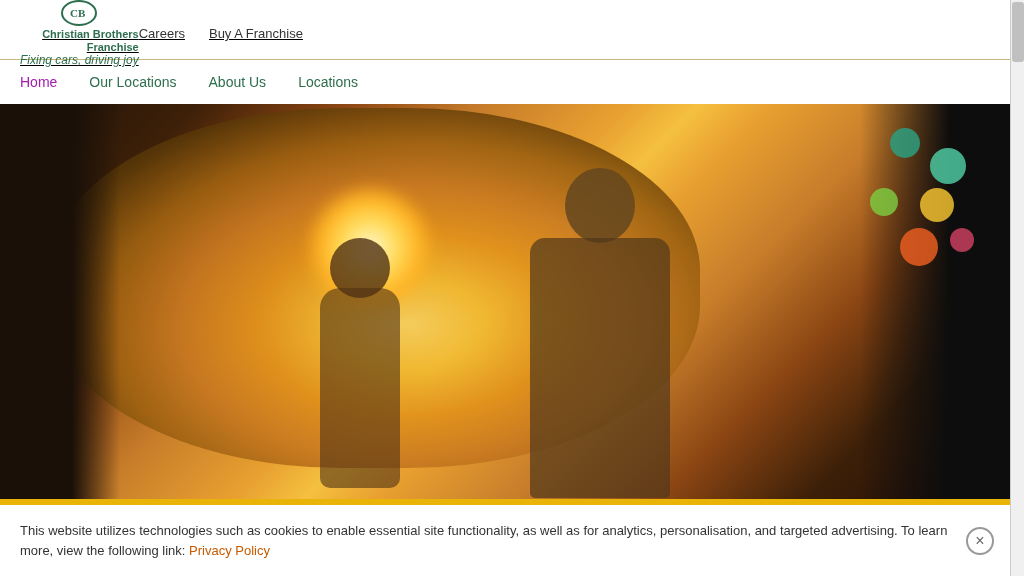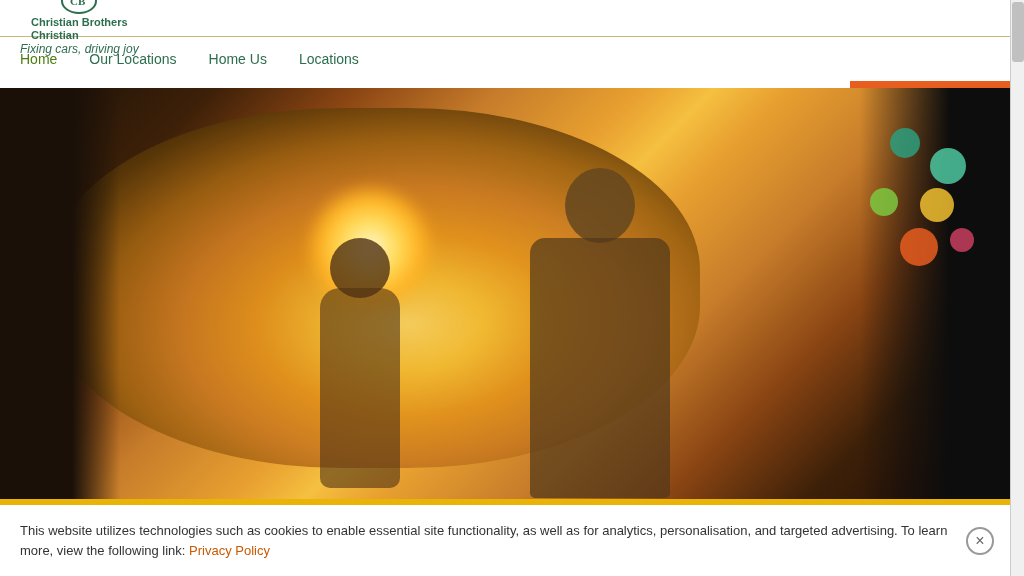--- a/index.html
+++ b/index.html
@@ -32,30 +32,31 @@
       width: 1010px;
       background: #fff;
       z-index: 50;
     }
 
     
     .top-bar {
       display: flex;
       align-items: center;
       padding: 8px 20px 0 20px;
-      height: 37px;
+      height: 60px;
       border-bottom: 1px solid #c8b87a;
+      text-decoration: underline;
     }
 
     .logo-text-main {
       font-size: 11px;
       font-weight: bold;
       color: #2d6e4e;
       line-height: 1.2;
-      text-align: left;
+      text-align: right;
       margin-left: 11px;
     }
 
     .logo-text-sub {
       font-size: 12px;
       color: #2d6e4e;
       font-style: italic;
     }
 
     .top-nav {
@@ -106,21 +107,21 @@
     .main-nav a {
       font-size: 14px;
       color: #2d6e4e;
       text-decoration: none;
       margin-right: 32px;
       font-weight: 500;
       cursor: pointer;
     }
 
     .main-nav a:first-child {
-      color: #4d7c0f;
+      color: #a21caf;
       font-weight: normal;
     }
 
     
     .hero {
       position: absolute;
       top: 88px;
       left: 0;
       width: 1010px;
       height: 420px;
@@ -277,31 +278,35 @@
   <div class="top-bar">
 
     <div class="logo-wrapper">
       <svg class="logo-svg" viewBox="0 0 38 26">
 
         <ellipse cx="19" cy="13" rx="17" ry="12" fill="none" stroke="#2d6e4e" stroke-width="2"></ellipse>
         <text x="10" y="17" font-size="11" font-weight="bold" fill="#2d6e4e" font-family="serif">CB</text>
       </svg>
       <div style="text-align:center;">
         <div class="logo-text-main">Christian Brothers</div>
-        <div class="logo-text-main">Christian</div>
+        <div class="logo-text-main">Franchise</div>
         <div class="logo-text-sub">Fixing cars, driving joy</div>
       </div>
     </div>
 
+    <nav class="top-nav">
+      <a>Careers</a>
+      <a>Buy A Franchise</a>
+    </nav>
   </div>
 
   <div class="main-nav">
     <a>Home</a>
     <a>Our Locations</a>
-    <a>Home Us</a>
+    <a>About Us</a>
     <a>Locations</a>
   </div>
 </div>
 
 <button class="find-shop-btn">
   <span>📍</span>
   <span>Find Your Local</span>
   <span>Shop</span>
 </button>
 

